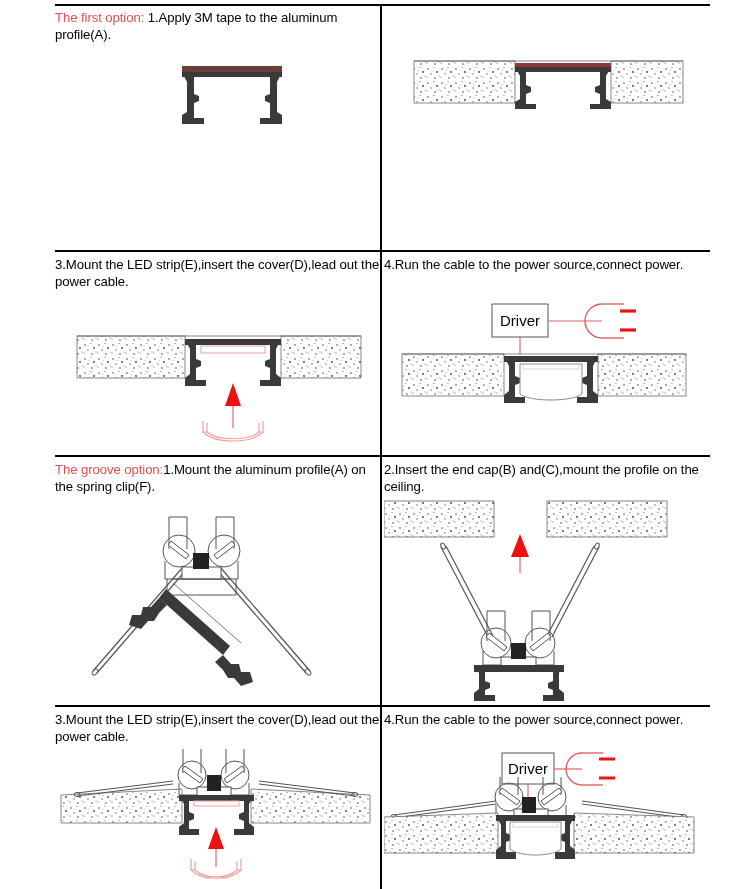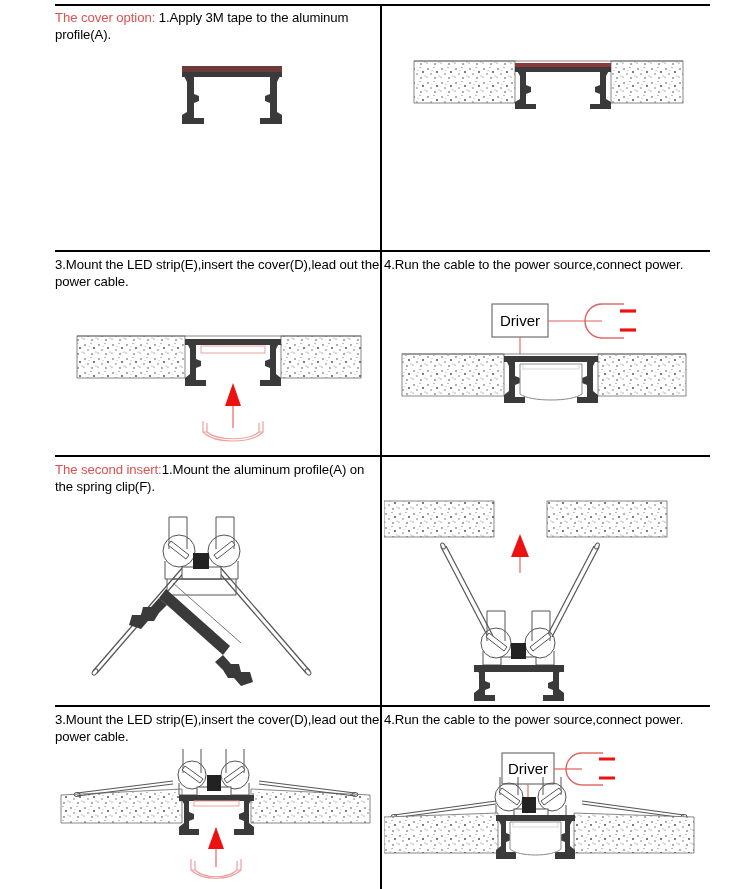--- a/index.html
+++ b/index.html
@@ -75,21 +75,21 @@
 </head>
 <body>
 
 <div id="sheet">
 
   <div class="row" style="top:0px;height:250px;">
     <div class="rule-top" style="top:4px;"></div>
     <div class="vdiv" style="top:4px;height:246px;"></div>
 
     <div class="cell cell-left" style="top:6px;">
-      <div class="caption"><span class="opt">The cover option:</span><span> 1.Apply 3M tape to the aluminum profile(A).</span></div>
+      <div class="caption"><span class="opt">The first option:</span><span> 1.Apply 3M tape to the aluminum profile(A).</span></div>
     </div>
     <div class="fig" style="left:55px;top:52px;width:325px;">
       <svg width="325" height="90" viewBox="0 0 325 90">
 
         <rect x="127" y="14" width="100" height="6" fill="#6e3b3b"></rect>
 
         <g fill="#3a3a3a">
 
           <rect x="127" y="20" width="100" height="5"></rect>
 
@@ -226,21 +226,21 @@
         <rect x="139" y="66" width="56" height="5" fill="none" stroke="#cccccc" stroke-width="0.8"></rect>
       </svg>
     </div>
   </div>
 
   <div class="row" style="top:455px;height:250px;">
     <div class="rule-top" style="top:0px;"></div>
     <div class="vdiv" style="top:0px;height:250px;"></div>
 
     <div class="cell cell-left" style="top:3px;">
-      <div class="caption"><span class="opt">The second insert:</span><span>1.Mount the aluminum profile(A) on the spring clip(F).</span></div>
+      <div class="caption"><span class="opt">The groove option:</span><span>1.Mount the aluminum profile(A) on the spring clip(F).</span></div>
     </div>
     <div class="fig" style="left:55px;top:48px;width:325px;">
       <svg width="325" height="200" viewBox="0 0 325 200">
         <g stroke="#555555" fill="none" stroke-width="1">
 
           <path d="M38,168 L128,64" stroke-width="1.2"></path>
           <path d="M42,170 L132,66" stroke-width="1.2"></path>
           <ellipse cx="40" cy="169" rx="3.5" ry="2.2" transform="rotate(-49 40 169)"></ellipse>
           <path d="M255,168 L165,64" stroke-width="1.2"></path>
           <path d="M251,170 L161,66" stroke-width="1.2"></path>
@@ -270,20 +270,23 @@
           <path d="M104,95 L96,104 L88,104 L86,112 L77,112 L74,122 L86,126 L93,118 L99,118 L104,110 L112,102 Z"></path>
           <path d="M168,152 L176,161 L184,161 L186,169 L195,169 L198,179 L186,183 L179,175 L173,175 L168,167 L160,159 Z"></path>
         </g>
 
         <g stroke="#777777" fill="none" stroke-width="1">
           <path d="M118,80 L186,140"></path>
         </g>
       </svg>
     </div>
 
+    <div class="cell cell-right" style="top:3px;">
+      <div class="caption"><span>2.Insert the end cap(B) and(C),mount the profile on the ceiling.</span></div>
+    </div>
     <div class="fig" style="left:384px;top:42px;width:326px;">
       <svg width="326" height="208" viewBox="0 0 326 208">
         <defs>
           <pattern id="spk6" width="14" height="14" patternUnits="userSpaceOnUse">
             <rect width="14" height="14" fill="#ffffff"></rect>
             <circle cx="2" cy="3" r="0.8" fill="#4a4a4a"></circle>
             <circle cx="8" cy="1.5" r="0.6" fill="#6a6a6a"></circle>
             <circle cx="11" cy="6" r="0.9" fill="#3f3f3f"></circle>
             <circle cx="5" cy="8" r="0.7" fill="#585858"></circle>
             <circle cx="1" cy="11" r="0.6" fill="#555555"></circle>

